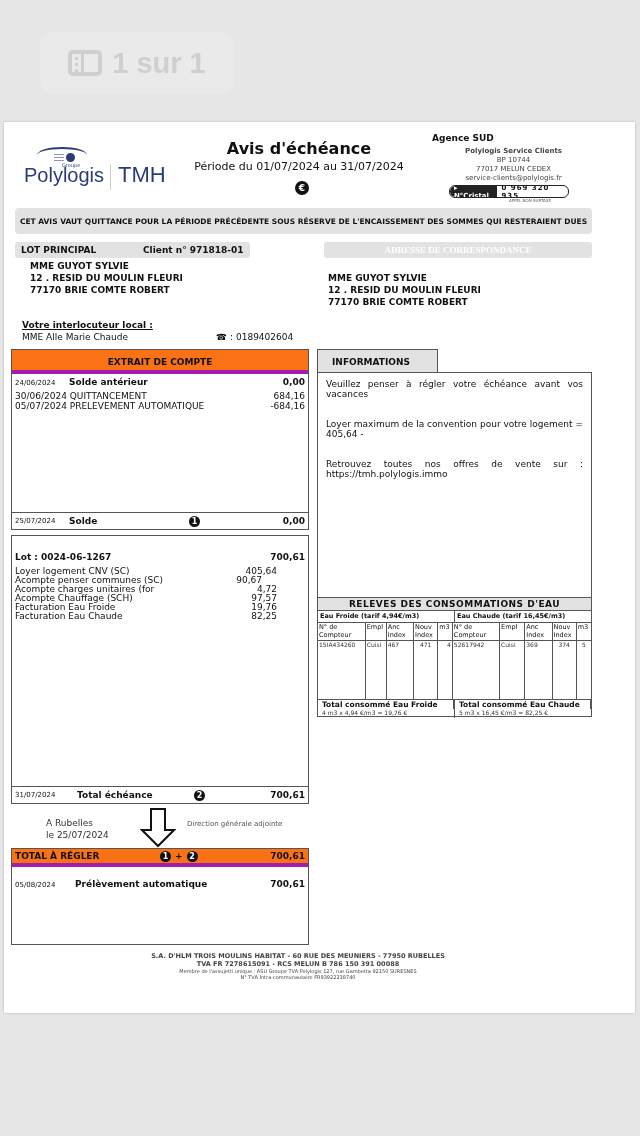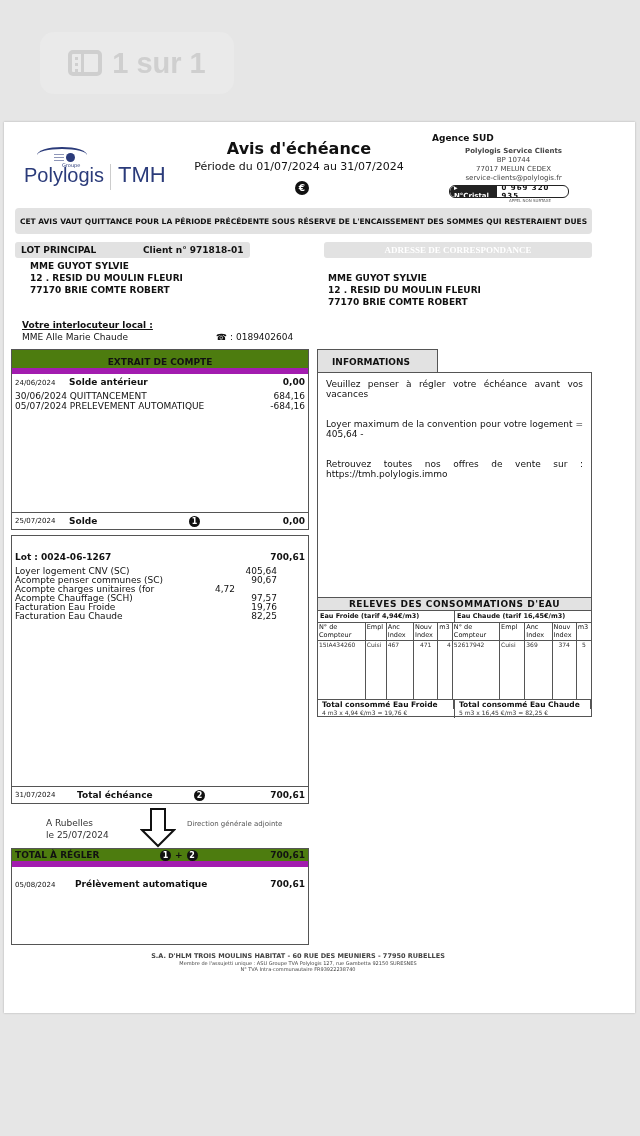--- a/index.html
+++ b/index.html
@@ -30,21 +30,21 @@
   .cristal-sub { left:505px; top:76px; font-size:4px; color:#555; }
   .banner { left:11px; top:86px; width:577px; height:26px; background:#e2e2e2; border-radius:4px; font-size:7.5px; font-weight:bold; display:flex; align-items:center; justify-content:center; }
   .lot-bar { left:11px; top:120px; width:235px; height:16px; background:#e2e2e2; border-radius:3px; font-size:9px; font-weight:bold; display:flex; align-items:center; padding-left:6px; box-sizing:border-box; }
   .corresp-bar { left:320px; top:120px; width:268px; height:16px; background:#e2e2e2; border-radius:3px; color:#fff; font-size:9px; font-weight:bold; display:flex; align-items:center; justify-content:center;font-family:Liberation Serif, serif; }
   .addr1 { left:26px; top:138px; font-size:9px; font-weight:bold; line-height:12px; }
   .addr2 { left:324px; top:150px; font-size:9px; font-weight:bold; line-height:12px; }
   .interloc-title { left:18px; top:198px; font-size:9px; font-weight:bold; text-decoration:underline; }
   .interloc-name { left:18px; top:210px; font-size:9px; }
   .phone { left:212px; top:210px; font-size:9px; }
   .box { position:absolute; border:1px solid #555; box-sizing:border-box; }
-  .box-head { background:#4d7c0f; border-bottom:6px solid #a21caf; font-size:9px; font-weight:bold; text-align:center; box-sizing:border-box; }
+  .box-head { background:#f97316; border-bottom:4px solid #a21caf; font-size:9px; font-weight:bold; text-align:center; box-sizing:border-box; }
   .row { display:flex; align-items:baseline; font-size:9px; padding:0 3px; }
   .row .date { font-size:7px; width:54px; }
   .row .lbl { flex:1; font-weight:bold; }
   .row .amt { font-weight:bold; text-align:right; }
   .circ { display:inline-block; width:11px; height:11px; border-radius:50%; background:#111; color:#fff; font-size:8px; font-weight:bold; text-align:center; line-height:11px; }
   .ops { font-size:9px; line-height:10px; padding:0 3px; }
   .ops .r { display:flex; }
   .ops .r .t { flex:1; }
   .info-tab { left:313px; top:227px; width:121px; height:24px; background:#e2e2e2; border:1px solid #555; border-bottom:none; box-sizing:border-box; font-size:9px; font-weight:bold; padding:7px 0 0 14px; }
   .info-box { left:313px; top:250px; width:275px; height:226px; border:1px solid #555; box-sizing:border-box; font-size:9px; padding:6px 8px; line-height:10px; }
@@ -226,25 +226,25 @@
       <span style="flex:1">Lot : 0024-06-1267</span>
         <span>700,61</span>
     </div>
     <div class="ops" style="margin-top:5px; line-height:9px;">
       <div class="r">
           <span class="t">Loyer logement CNV (SC)</span>
           <span style="width:62px;text-align:right;margin-right:28px">405,64</span>
         </div>
       <div class="r">
           <span class="t">Acompte penser communes (SC)</span>
-          <span style="width:62px;text-align:right;margin-right:28px">90,67</span>
+          <span style="width:62px;text-align:right;margin-right:43px">90,67</span>
         </div>
       <div class="r">
           <span class="t">Acompte charges unitaires (for</span>
-          <span style="width:62px;margin-right:28px">4,72</span>
+          <span style="width:62px;text-align:right;margin-right:28px">4,72</span>
         </div>
       <div class="r">
           <span class="t">Acompte Chauffage (SCH)</span>
           <span style="width:62px;text-align:right;margin-right:28px">97,57</span>
         </div>
       <div class="r">
           <span class="t">Facturation Eau Froide</span>
           <span style="width:62px;text-align:right;margin-right:28px">19,76</span>
         </div>
       <div class="r">
@@ -281,16 +281,17 @@
     </div>
     <div class="row" style="margin-top:12px;">
       <span class="date" style="width:60px">05/08/2024</span>
       <span class="lbl">Prélèvement automatique</span>
       <span class="amt">700,61</span>
     </div>
   </div>
 
   <div class="abs footer">
     <div class="l1">S.A. D'HLM TROIS MOULINS HABITAT - 60 RUE DES MEUNIERS - 77950 RUBELLES</div>
+    <div class="l1">TVA FR 7278615091 - RCS MELUN B 786 150 391 00088</div>
     <div class="l3">Membre de l'assujetti unique : ASU Groupe TVA Polylogis 127, rue Gambetta 92150 SURESNES</div>
     <div class="l3">N° TVA Intra-communautaire FR93922238740</div>
   </div>
 </div>
 
 </body></html>

